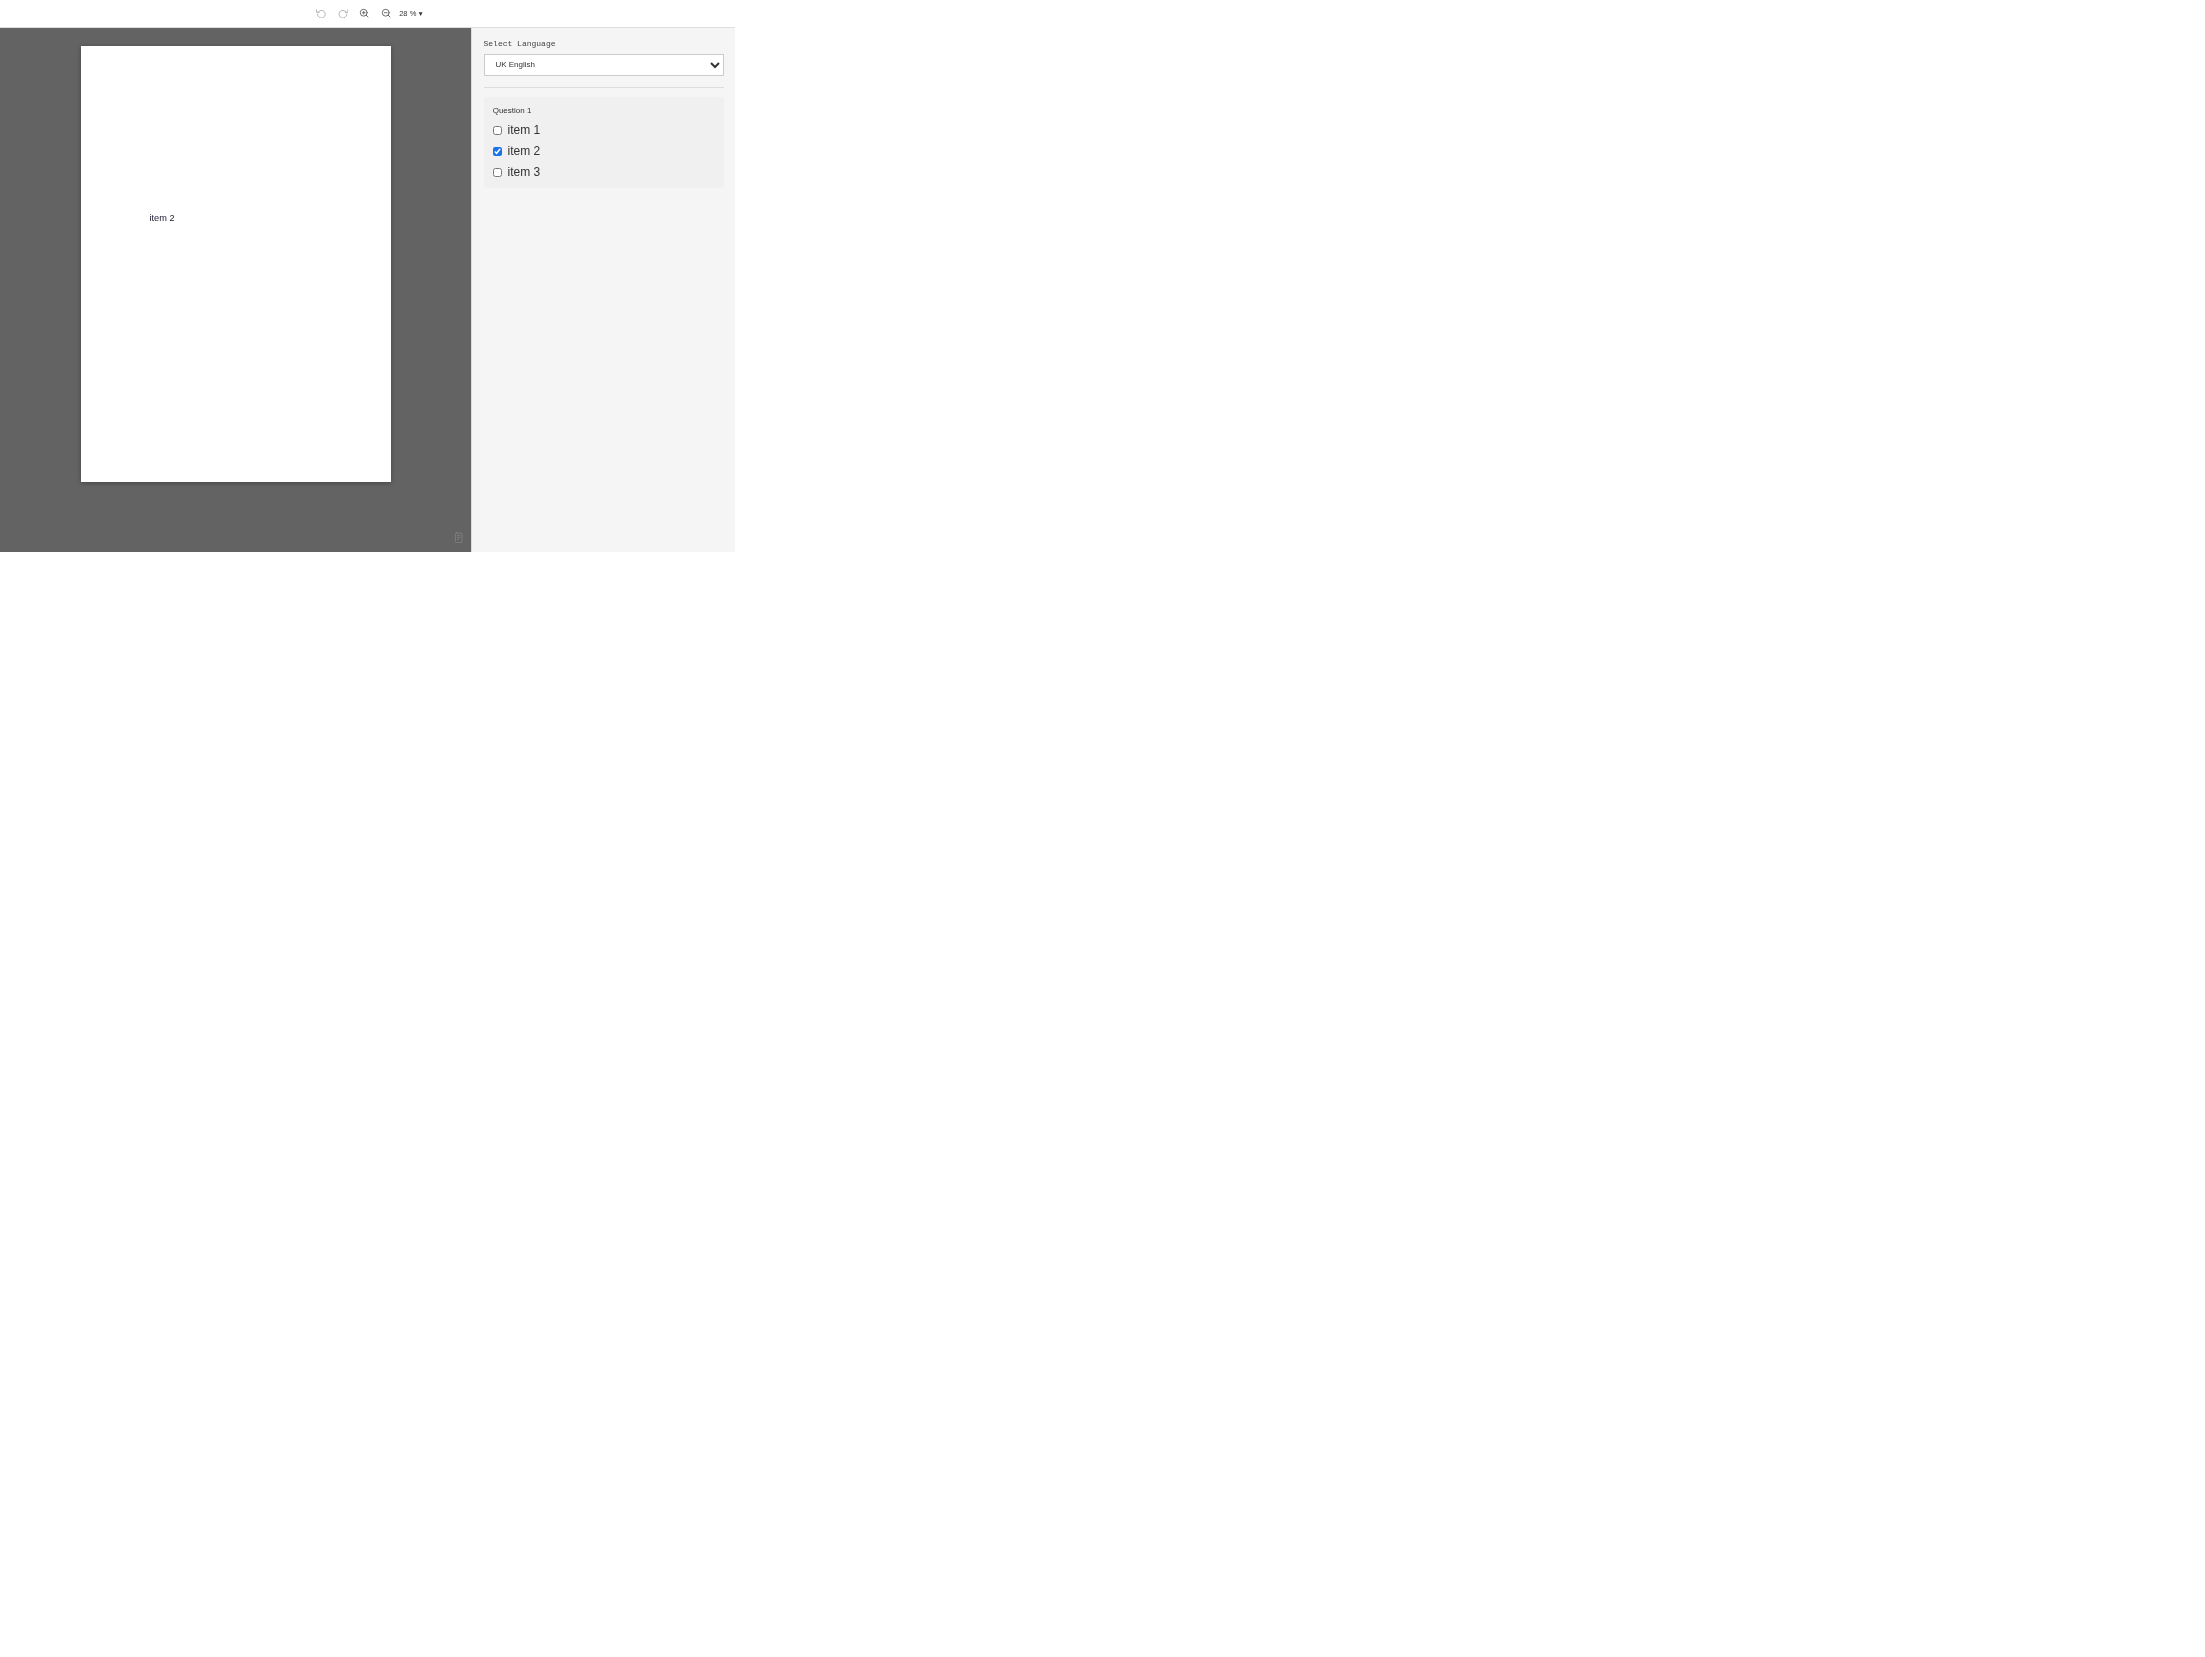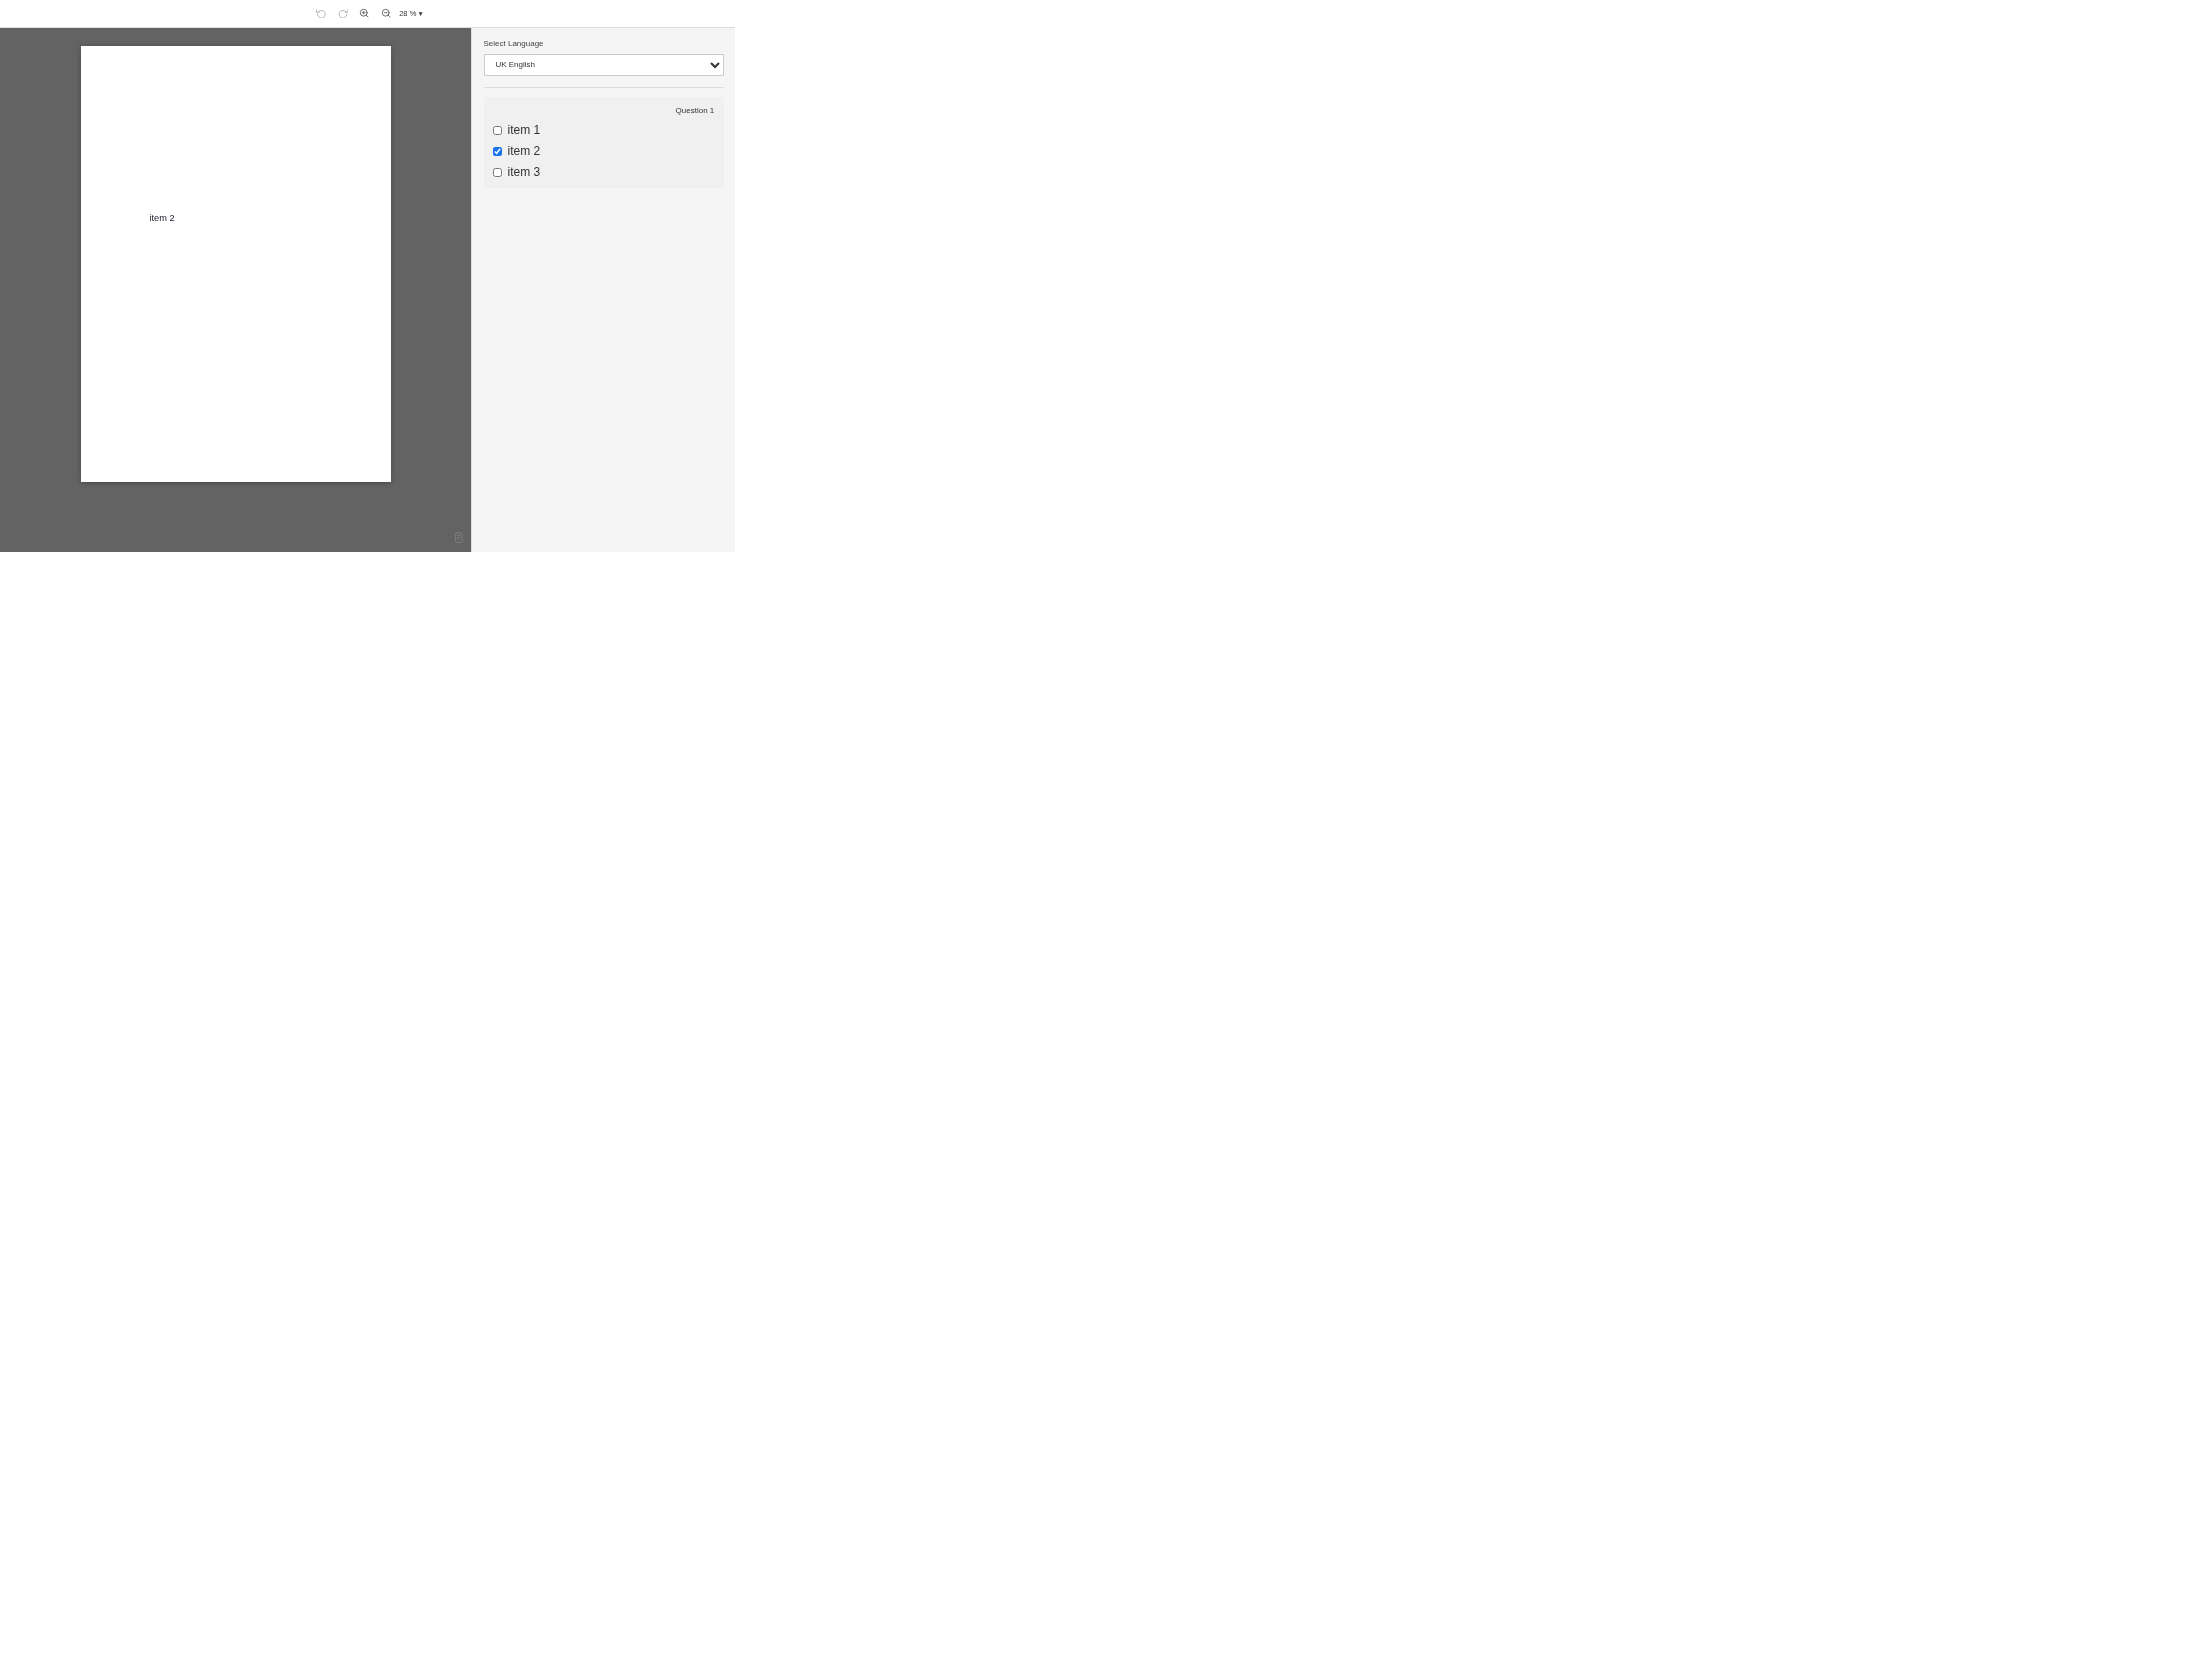--- a/index.html
+++ b/index.html
@@ -137,20 +137,21 @@
 
     .select-language-section {
       margin-bottom: 11.5px;
     }
 
     .section-label {
       font-size: 8px;
       color: #444;
       margin-bottom: 5.7px;
       font-weight: normal;
+      font-family: Liberation Mono, monospace;
     }
 
     .language-select {
       width: 100%;
       padding: 4.6px 6.9px;
       border: 0.6px solid #ccc;
       border-radius: 0;
       background: #fff;
       font-size: 8px;
       color: #333;
@@ -162,21 +163,20 @@
       background: #f0f0f0;
       border-radius: 2.3px;
       padding: 9.2px;
     }
 
     .question-title {
       font-size: 8px;
       color: #333;
       margin-bottom: 8px;
       font-weight: normal;
-      text-align: right;
     }
 
     .checkbox-item {
       display: flex;
       align-items: center;
       gap: 5.7px;
       margin-bottom: 6.9px;
       cursor: pointer;
     }
 

